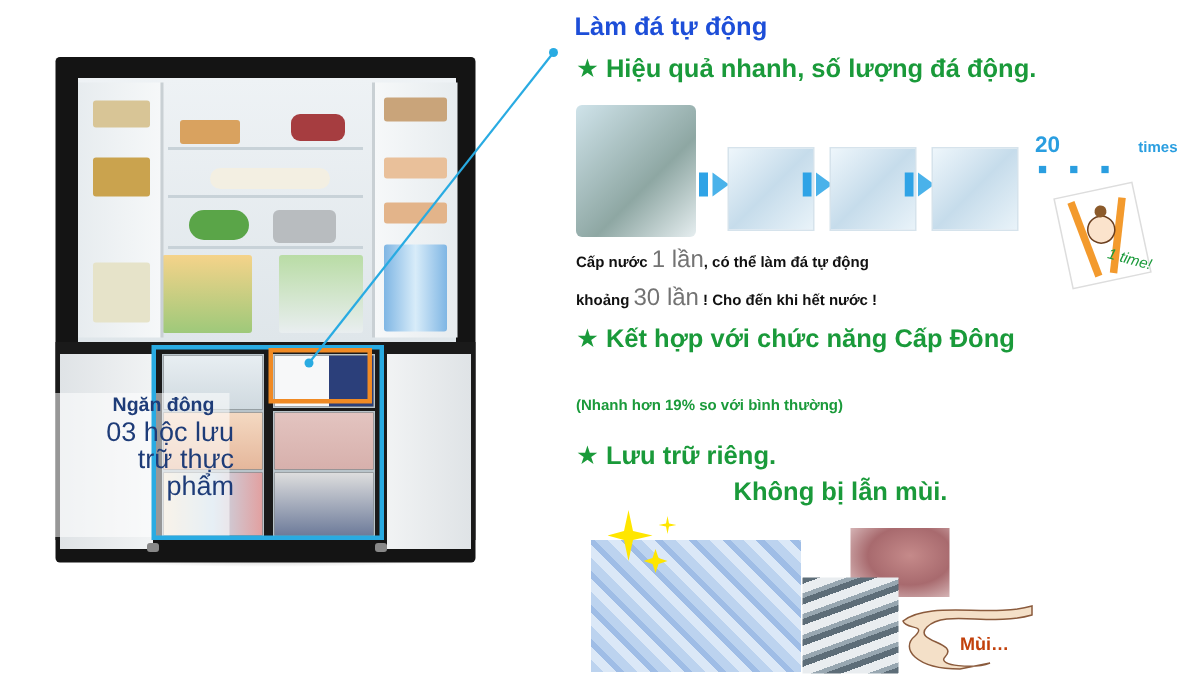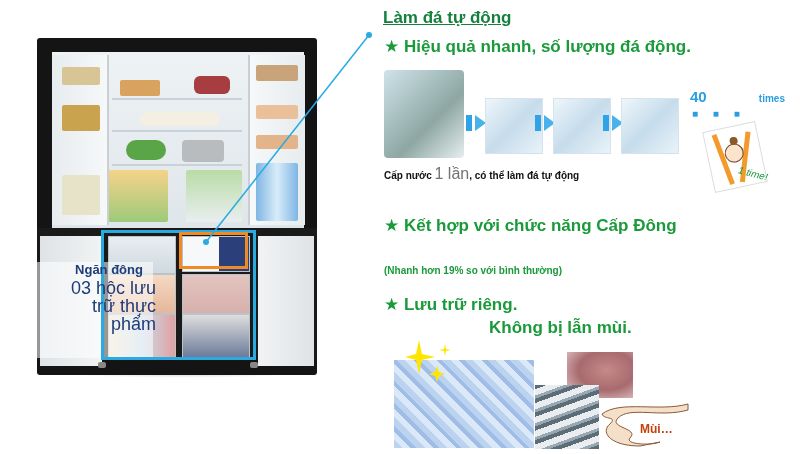--- a/index.html
+++ b/index.html
@@ -23,21 +23,21 @@
 
   .blue-box { left:101px; top:230px; width:155px; height:130px; border:3px solid #29abe2; box-sizing:border-box; }
   .orange-box { left:179px; top:232px; width:69px; height:37px; border:3px solid #f08a24; box-sizing:border-box; }
   .label-overlay { left:30px; top:262px; width:123px; height:96px; background:rgba(255,255,255,0.55); }
   .label-small { left:38px; top:262px; width:110px; text-align:center; color:#1e3c78; font-size:13px; font-weight:bold;padding-left:16px; }
   .label-big { left:28px; top:279px; width:128px; text-align:right; color:#1e3c78; font-size:18px; line-height:18px; }
 
   .connector { left:0; top:0; width:800px; height:454px; pointer-events:none; }
 
   
-  .title { left:383px; top:8px; font-size:17px; font-weight:bold; color:#15803d; text-decoration:underline; }
+  .title { left:383px; top:8px; font-size:17px; font-weight:bold; color:#1d4ed8; }
   .green-head { color:#1a9a3a; font-weight:bold; font-size:17px; }
   .h1 { left:384px; top:36px; }
   .h2 { left:384px; top:214px; line-height:24px; }
   .h3 { left:384px; top:294px; }
   .h3b { left:489px; top:318px; }
   .note { left:384px; top:265px; font-size:10px; font-weight:bold; color:#1a9a3a; }
   .cap { left:384px; top:162px; font-size:10px; font-weight:bold; color:#111; line-height:23px; }
   .cap .hl { color:#737373; font-size:16px; font-weight:normal; }
 
   
@@ -130,38 +130,43 @@
     <polygon points="9,4 20,12 9,20" fill="#4ab2ea"></polygon>
 </svg>
 <div class="abs ice-tile" style="left:553px;"></div>
 <svg class="abs arrow" style="left:603px;" viewBox="0 0 25 24">
   <rect x="0" y="4" width="6" height="16" fill="#2fa3e6"></rect>
     <polygon points="9,4 20,12 9,20" fill="#4ab2ea"></polygon>
 </svg>
 <div class="abs ice-tile" style="left:621px;"></div>
 
 <div class="abs times30">
-  <span>40</span>
+  <span>20</span>
   <small>times</small>
 </div>
 <div class="abs dots">■ ■ ■</div>
 <div class="abs girl-card">
   <svg width="52" height="60" viewBox="0 0 52 60">
     <line x1="10" y1="4" x2="18" y2="56" stroke="#f39a2d" stroke-width="5"></line>
     <line x1="44" y1="8" x2="28" y2="56" stroke="#f39a2d" stroke-width="5"></line>
     <circle cx="26" cy="26" r="9" fill="#fbe3cc" stroke="#6b3f1f" stroke-width="1"></circle>
     <circle cx="28" cy="14" r="4" fill="#8b5a2b"></circle>
   </svg>
 </div>
 <div class="abs one-time">1 time!</div>
 
 <div class="abs cap">
   <div>
     <span>Cấp nước</span>
     <span class="hl">1 lần</span><span>, có thể làm đá tự động</span>
+  </div>
+  <div>
+    <span>khoảng</span>
+    <span class="hl">30 lần</span>
+    <span>! Cho đến khi hết nước !</span>
   </div>
 </div>
 
 <div class="abs green-head h2">
   <div>★ Kết hợp với chức năng Cấp Đông</div>
 </div>
 <div class="abs note">(Nhanh hơn 19% so với bình thường)</div>
 
 <div class="abs green-head h3">★ Lưu trữ riêng.</div>
 <div class="abs green-head h3b">Không bị lẫn mùi.</div>

